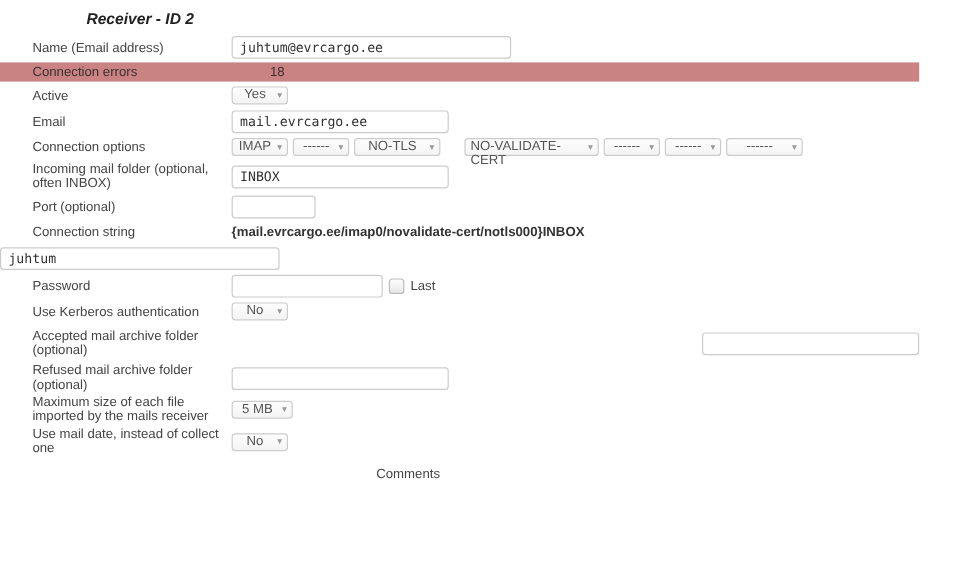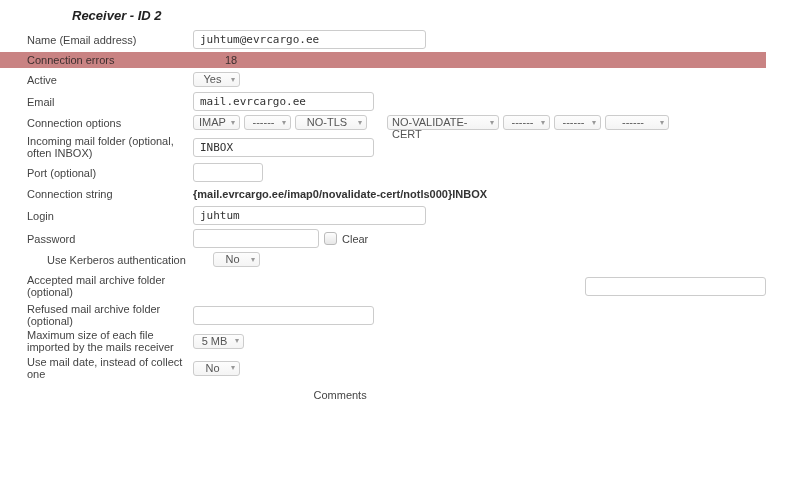--- a/index.html
+++ b/index.html
@@ -151,21 +151,21 @@
   .r-name    { margin-top: 7px; }
   .r-errors  { margin-top: 3px; }
   .r-active  { margin-top: 4px; }
   .r-server  { margin-top: 5px; }
   .r-opts    { margin-top: 4px; }
   .r-inbox   { margin-top: 5px; }
   .r-port    { margin-top: 4px; }
   .r-connstr { margin-top: 6px; }
   .r-login   { margin-top: 6px; }
   .r-pass    { margin-top: 4px; }
-  .r-kerb    { margin-top: 4px; margin-left: 20px; }
+  .r-kerb    { margin-top: 4px; }
   .r-acc     { margin-top: 7px; justify-content: space-between; }
   .r-ref     { margin-top: 5px; }
   .r-max     { margin-top: 2px; }
   .r-date    { margin-top: 3px; }
   .r-comm    { margin-top: 9px; flex-direction: column; }
 </style>
 </head>
 <body>
 
 <div class="page">
@@ -248,32 +248,31 @@
       <input class="txt w-port" type="text" value="" style="">
     </div>
   </div>
 
   <div class="row r-connstr">
     <div class="label-col">Connection string</div>
     <div class="value-col conn-string">{mail.evrcargo.ee/imap0/novalidate-cert/notls000}INBOX</div>
   </div>
 
   <div class="row r-login">
-    <div class="label-col">Login</div>
     <div class="value-col">
       <input class="txt w-name" type="text" value="juhtum" style="">
     </div>
   </div>
 
   <div class="row r-pass">
     <div class="label-col">Password</div>
     <div class="value-col">
       <input class="txt w-pass" type="text" value="" style="">
       <span class="chk"></span>
-      <span class="chk-label">Clear</span>
+      <span class="chk-label">Last</span>
     </div>
   </div>
 
   <div class="row r-kerb">
     <div class="label-col">Use Kerberos authentication</div>
     <div class="value-col">
       <div class="sel sel-sm">
         <span>No</span>
         <span class="arrow">▾</span>
       </div>

